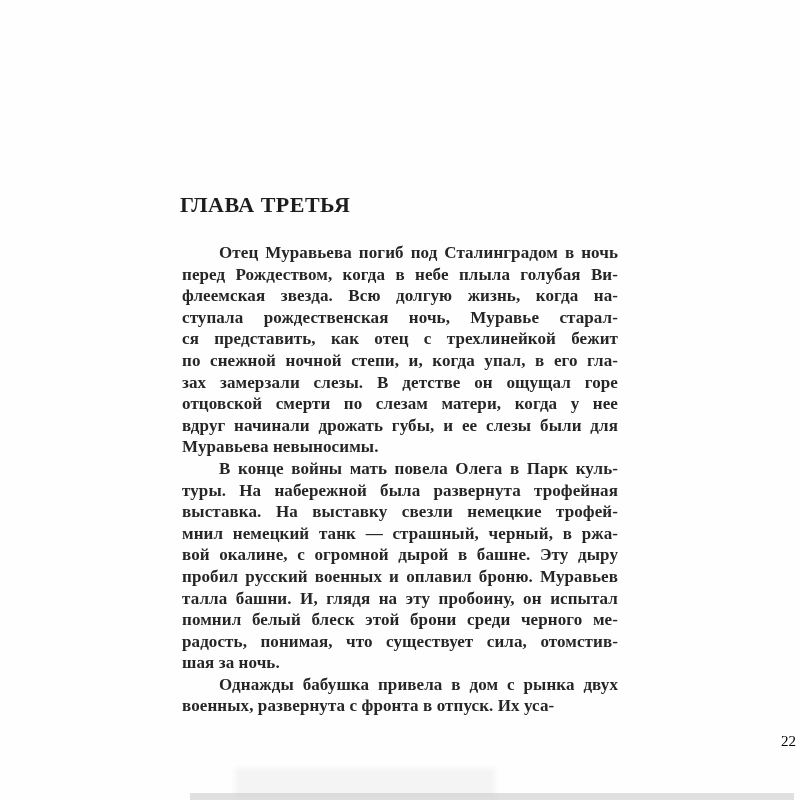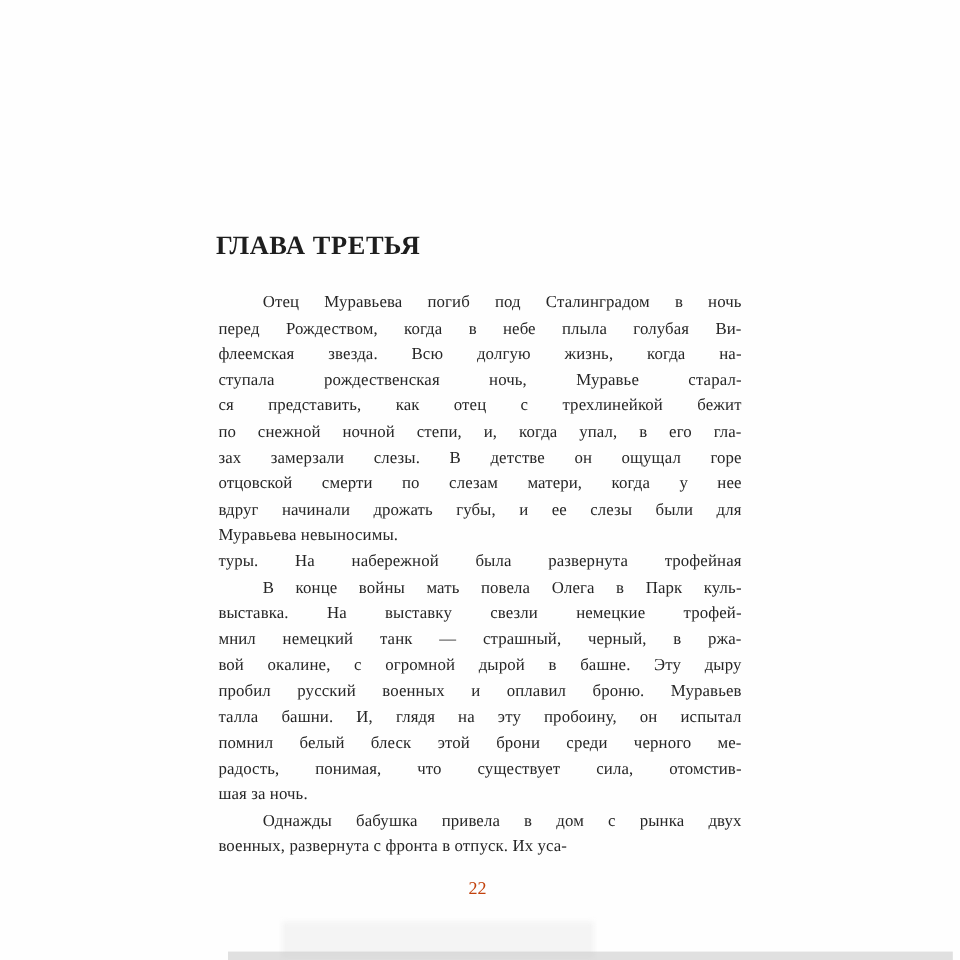--- a/index.html
+++ b/index.html
@@ -25,45 +25,46 @@
     width: 440px;
     text-align: left;
     font-size: 22px;
     font-weight: bold;
     letter-spacing: 0.5px;
     color: #1e1e1e;
   }
   .text-block {
     margin: 24px auto 0 auto;
     width: 436px;
-    font-size: 14px;
+    font-size: 17px;
     line-height: 21.6px;
     color: #262626;
     letter-spacing: 0.1px;
+    font-weight: bold;
   }
   .line {
     text-align: justify;
     text-align-last: justify;
     height: 21.6px;
     overflow: hidden;
   }
   .line.first {
     text-indent: 37px;
   }
   .line.last {
     text-align-last: left;
   }
   .page-number {
     position: absolute;
     left: 0;
     top: 733px;
     width: 796px;
-    text-align: center;
+    text-align: right;
     font-size: 15px;
-    color: #c2410c;
+    color: #000000;
   }
   .bottom-bar {
     position: absolute;
     left: 190px;
     right: 6px;
     bottom: 0;
     height: 7px;
     background: #c6c6c6;
     opacity: 0.55;
   }
@@ -88,22 +89,22 @@
       <div class="line first">Отец Муравьева погиб под Сталинградом в ночь</div>
       <div class="line">перед Рождеством, когда в небе плыла голубая Ви-</div>
       <div class="line">флеемская звезда. Всю долгую жизнь, когда на-</div>
       <div class="line">ступала рождественская ночь, Муравье старал-</div>
       <div class="line">ся представить, как отец с трехлинейкой бежит</div>
       <div class="line">по снежной ночной степи, и, когда упал, в его гла-</div>
       <div class="line">зах замерзали слезы. В детстве он ощущал горе</div>
       <div class="line">отцовской смерти по слезам матери, когда у нее</div>
       <div class="line">вдруг начинали дрожать губы, и ее слезы были для</div>
       <div class="line last">Муравьева невыносимы.</div>
+      <div class="line first">В конце войны мать повела Олега в Парк куль-</div>
       <div class="line">туры. На набережной была развернута трофейная</div>
-      <div class="line first">В конце войны мать повела Олега в Парк куль-</div>
       <div class="line">выставка. На выставку свезли немецкие трофей-</div>
       <div class="line">мнил немецкий танк — страшный, черный, в ржа-</div>
       <div class="line">вой окалине, с огромной дырой в башне. Эту дыру</div>
       <div class="line">пробил русский военных и оплавил броню. Муравьев</div>
       <div class="line">талла башни. И, глядя на эту пробоину, он испытал</div>
       <div class="line">помнил белый блеск этой брони среди черного ме-</div>
       <div class="line">радость, понимая, что существует сила, отомстив-</div>
       <div class="line last">шая за ночь.</div>
       <div class="line first">Однажды бабушка привела в дом с рынка двух</div>
       <div class="line last">военных, развернута с фронта в отпуск. Их уса-</div>

